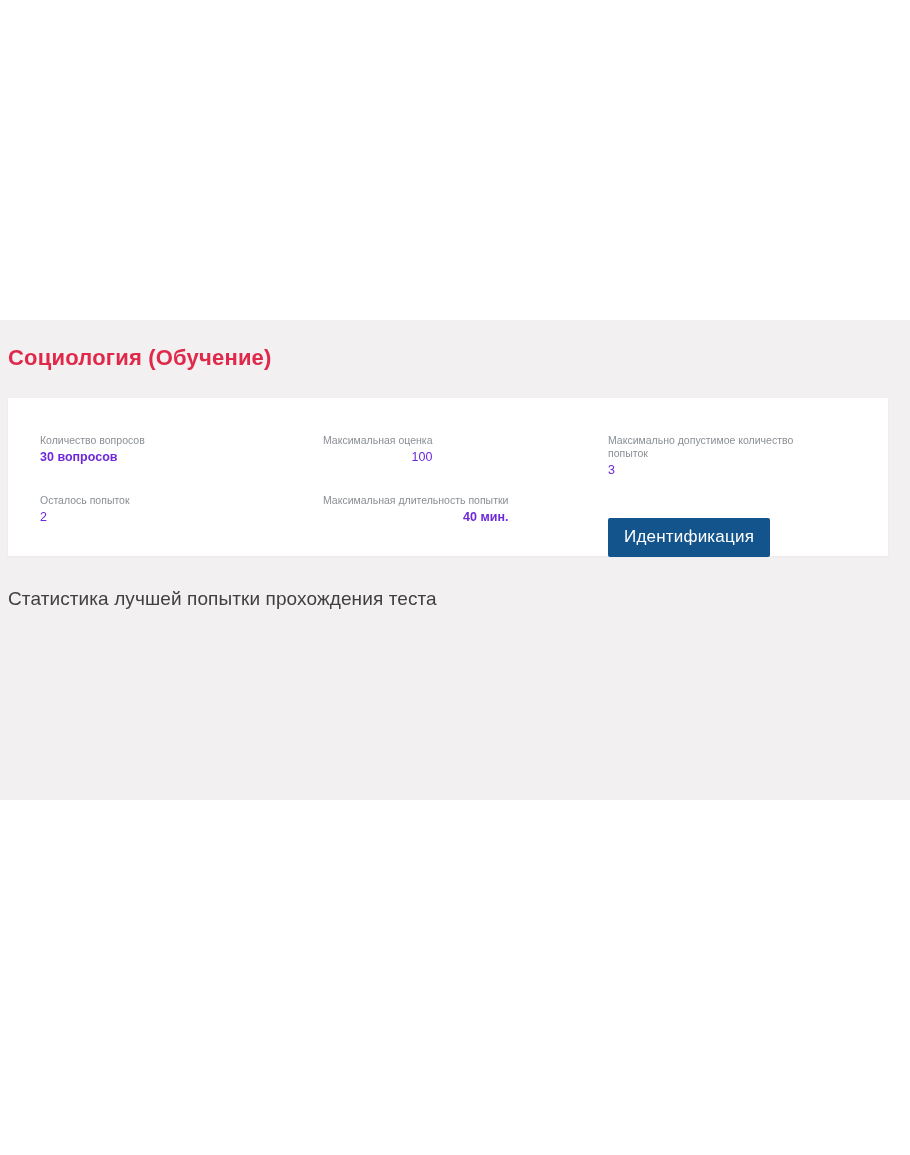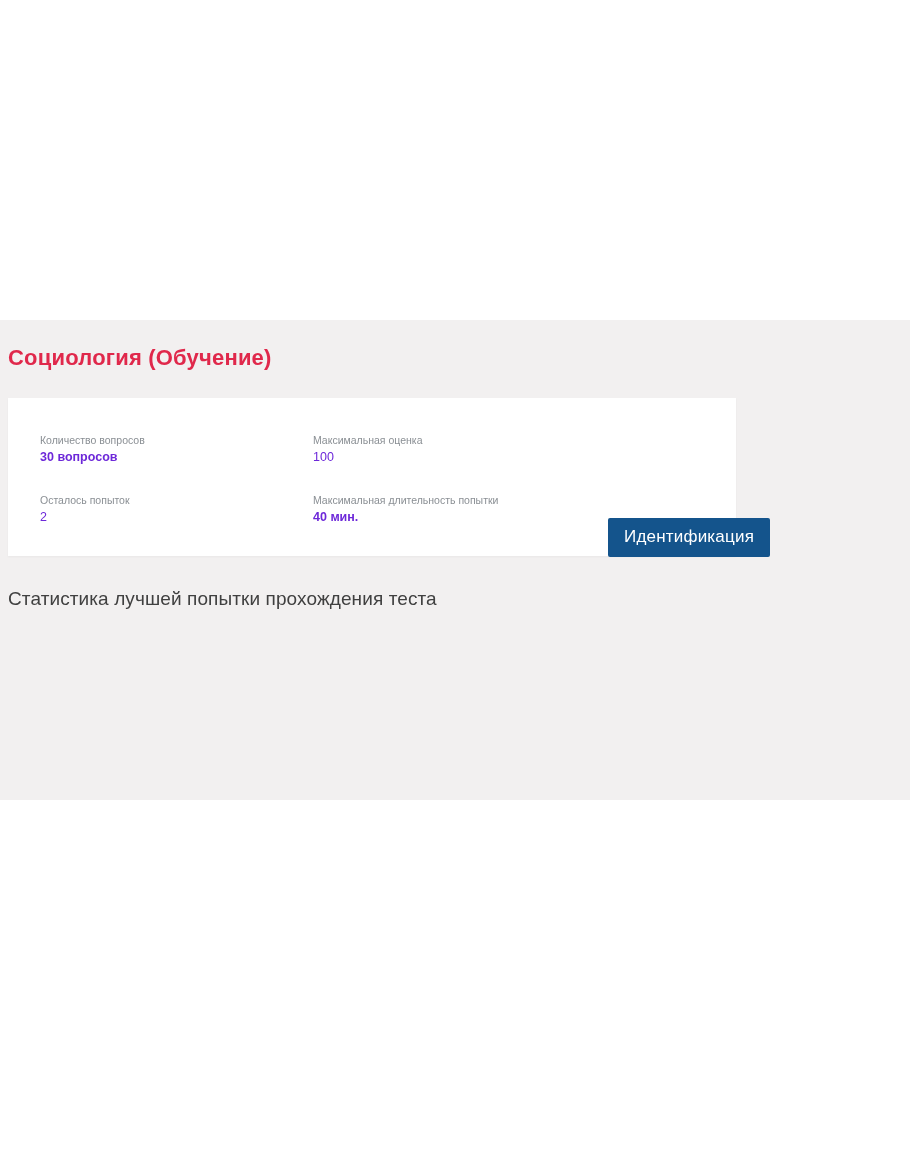--- a/index.html
+++ b/index.html
@@ -44,21 +44,21 @@
     white-space: nowrap;
   }
   .card {
     position: absolute;
     background: #ffffff;
     box-shadow: 0 1px 2px rgba(0,0,0,0.04);
   }
   .info-card {
     left: 8px;
     top: 78px;
-    width: 728px;
+    width: 880px;
     height: 158px;
   }
   .info-grid {
     position: absolute;
     left: 0;
     top: 0;
     width: 880px;
     height: 158px;
   }
   .info-cell {
@@ -72,21 +72,21 @@
   }
   .info-value {
     font-size: 12.5px;
     color: #6d28d9;
     margin-top: 3px;
   }
   .info-value.bold {
     font-weight: bold;
   }
   .c1 { left: 32px; }
-  .c2 { left: 305px; }
+  .c2 { left: 315px; text-align: right; }
   .c3 { left: 600px; }
   .r1 { top: 36px; }
   .r2 { top: 96px; }
   .ident-btn {
     position: absolute;
     left: 600px;
     top: 120px;
     background: #14548c;
     color: #ffffff;
     font-size: 17px;
@@ -159,20 +159,24 @@
           <div class="info-cell c1 r1">
             <div class="info-label">Количество вопросов</div>
             <div class="info-value bold">30 вопросов</div>
           </div>
 
           <div class="info-cell c2 r1">
             <div class="info-label">Максимальная оценка</div>
             <div class="info-value">100</div>
           </div>
 
+          <div class="info-cell c3 r1">
+            <div class="info-label">Максимально допустимое количество попыток</div>
+            <div class="info-value">3</div>
+          </div>
 
           <div class="info-cell c1 r2">
             <div class="info-label">Осталось попыток</div>
             <div class="info-value">2</div>
           </div>
 
           <div class="info-cell c2 r2">
             <div class="info-label">Максимальная длительность попытки</div>
             <div class="info-value bold">40 мин.</div>
           </div>

